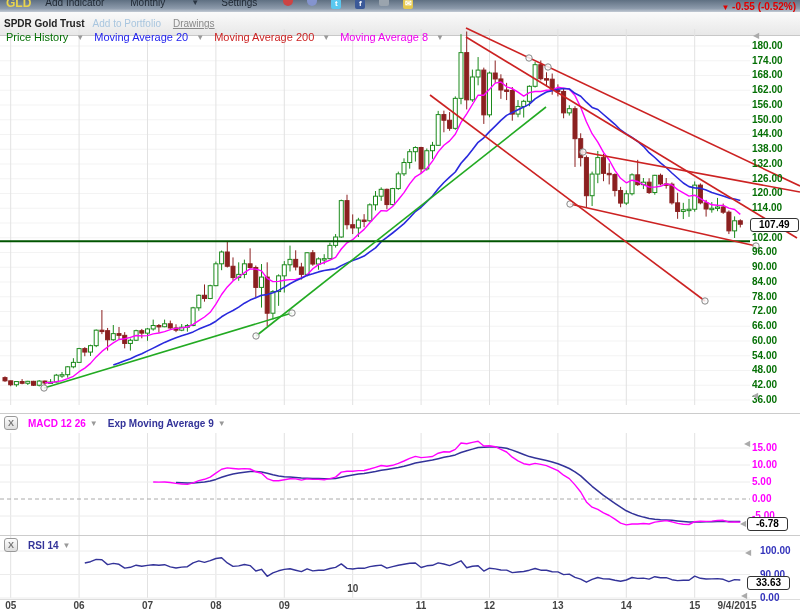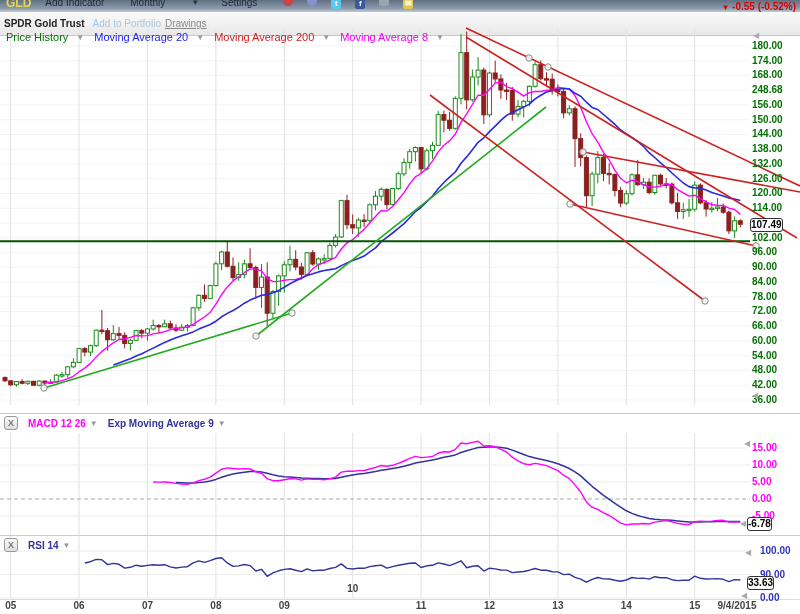--- a/index.html
+++ b/index.html
@@ -20,21 +20,21 @@
   .round { border-radius:50%; }
   #quote { position:absolute; right:4px; top:1px; color:#e00000; font-size:10px; font-weight:bold; }
   #quote .dn { font-size:8px; }
 
   
   #symbar { position:absolute; left:0; top:12px; width:800px; height:24px;
             background:linear-gradient(#fafafa,#e8e8e8); border-bottom:1px solid #c8c8c8;
             display:flex; align-items:center; font-size:10px; }
   #sym-name { color:#222; font-weight:bold; margin-left:4px; }
   #add-port { color:#a9c6df; margin-left:8px; }
-  #drawings { color:#8a8a8a; margin-left:4px;text-decoration:underline; }
+  #drawings { color:#8a8a8a; margin-left:12px;text-decoration:underline; }
 
   
   .legend { position:absolute; display:flex; align-items:center; font-size:11px; z-index:5; }
   #main-legend { left:6px; top:31px; }
   .leg-item { margin-right:8px; white-space:nowrap; }
   .leg-caret { color:#999; font-size:8px; margin-right:10px; }
   .xbtn { width:14px; height:14px; border:1px solid #999; border-radius:3px;
           background:linear-gradient(#fdfdfd,#ddd); color:#777; font-size:9px; font-weight:bold;
           text-align:center; line-height:12px; margin-right:10px; }
 
@@ -47,21 +47,21 @@
 
   
   .ytick { position:absolute; left:752px; width:46px; text-align:left; font-size:10px;
            font-weight:bold; z-index:3; white-space:nowrap; }
   .ytick.price { color:#067006; }
   .ytick.macd  { color:#f0f; }
   .ytick.rsi   { color:#3333bb;padding-left:8px; }
   .xtick { position:absolute; top:600px; width:40px; text-align:center; font-size:10px;
            font-weight:bold; color:#444; z-index:3; }
   .val-box { position:absolute; z-index:6; background:#fff; border:1px solid #333; border-radius:3px;
-             font-size:10px; font-weight:bold; color:#000; padding:0 0; line-height:12px; }
+             font-size:10px; font-weight:bold; color:#000; padding:0 8px; line-height:12px; }
   .ax-arrow { position:absolute; color:#aaa; font-size:8px; z-index:4; }
 
   #macd-header { left:4px; top:416px; font-size:10px; }
   #rsi-header  { left:4px; top:538px; font-size:10px; }
   .ind-label { font-weight:bold; margin-right:4px; }
 </style>
 </head>
 <body>
 
 <div id="app">
@@ -485,21 +485,21 @@
   <div class="ax-arrow" style="left:752px; top:391px">◀</div>
   <div class="ax-arrow" style="left:744px; top:439px">◀</div>
   <div class="ax-arrow" style="left:740px; top:519px">◀</div>
   <div class="ax-arrow" style="left:745px; top:548px">◀</div>
   <div class="ax-arrow" style="left:741px; top:591px">◀</div>
 
   <div id="ticks-host">
       <div class="ytick price" style="top: 40px;">180.00</div>
       <div class="ytick price" style="top: 54.7498px;">174.00</div>
       <div class="ytick price" style="top: 69.4996px;">168.00</div>
-      <div class="ytick price" style="top: 84.2494px;">248.68</div>
+      <div class="ytick price" style="top: 84.2494px;">162.00</div>
       <div class="ytick price" style="top: 98.9992px;">156.00</div>
       <div class="ytick price" style="top: 113.749px;">150.00</div>
       <div class="ytick price" style="top: 128.499px;">144.00</div>
       <div class="ytick price" style="top: 143.249px;">138.00</div>
       <div class="ytick price" style="top: 157.998px;">132.00</div>
       <div class="ytick price" style="top: 172.748px;">126.00</div>
       <div class="ytick price" style="top: 187.498px;">120.00</div>
       <div class="ytick price" style="top: 202.248px;">114.00</div>
       <div class="ytick price" style="top: 216.998px;">108.00</div>
       <div class="ytick price" style="top: 231.747px;">102.00</div>

